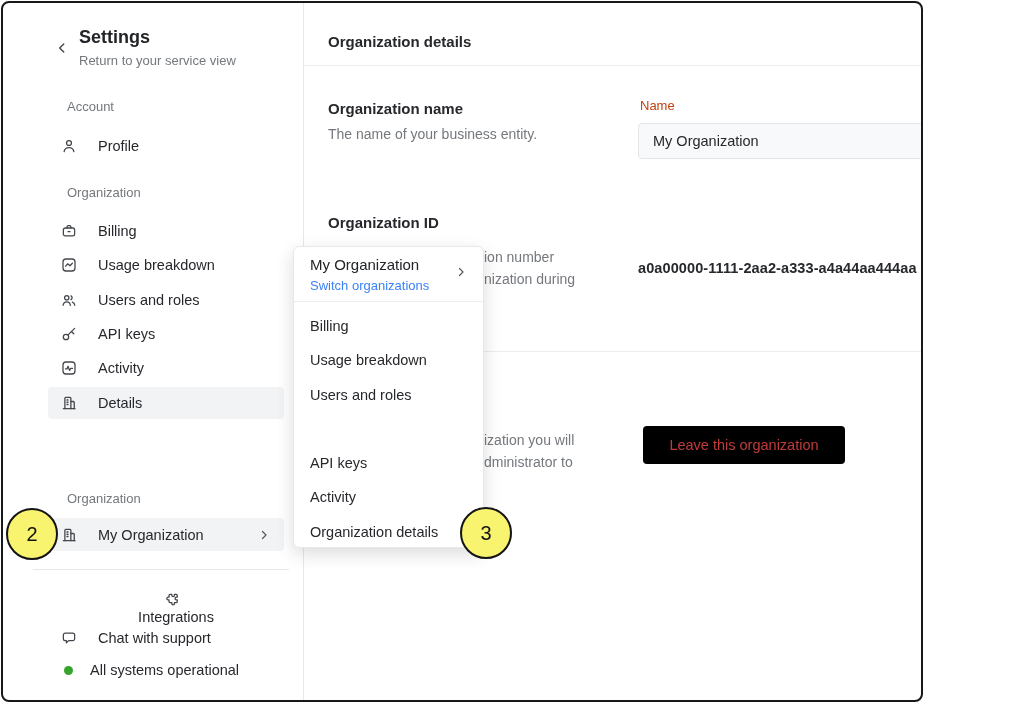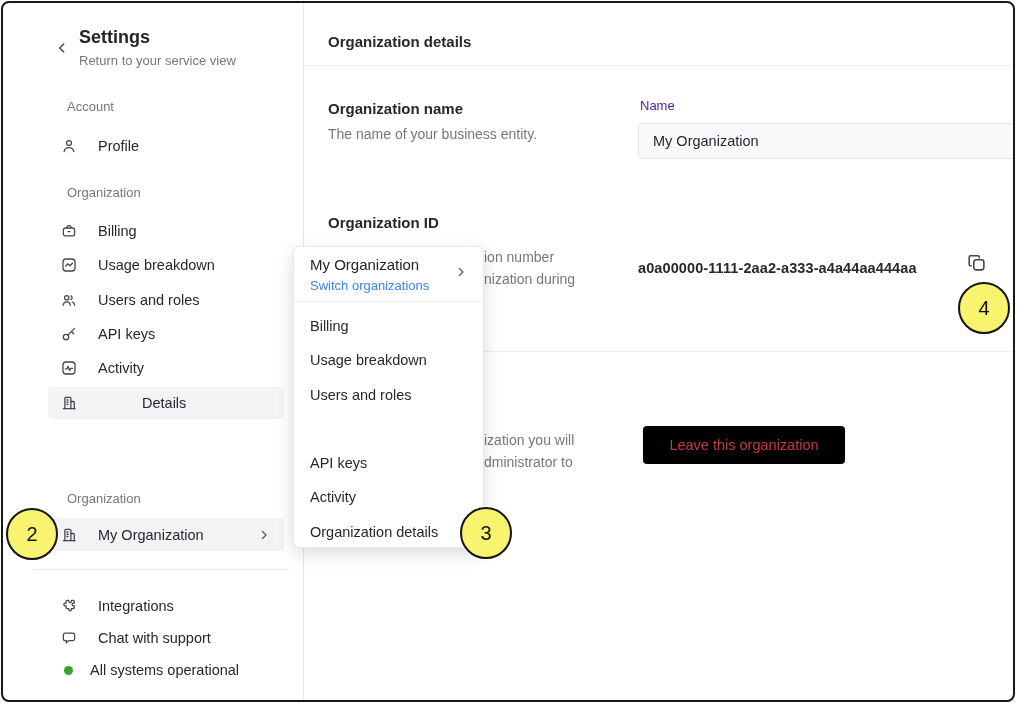--- a/index.html
+++ b/index.html
@@ -5,21 +5,21 @@
   * { margin:0; padding:0; box-sizing:border-box; }
   body {
     font-family: "Liberation Sans", sans-serif;
     background:#ffffff;
     width:1024px; height:703px;
     position:relative;
     color:#26282c;
   }
   .frame {
     position:absolute; left:1px; top:1px;
-    width:1014px; height:701px;
+    width:922px; height:701px;
     border:2px solid #17181a;
     border-radius:8px;
     background:#ffffff;
     overflow:hidden;
   }
   .abs { position:absolute; }
   
   .sidebar-divider { left:300px; top:0; width:1px; height:701px; background:#e6e8ea; }
   .back-chevron { left:52px; top:38px; width:14px; height:14px; color:#43464b; }
   .app-title { left:76px; top:24px; font-size:18px; font-weight:700; color:#222428; }
@@ -33,21 +33,21 @@
   .nav-row .icn { width:18px; height:18px; margin-left:12px; flex:none; display:flex; }
   .nav-row .lbl { margin-left:20px; font-size:14.5px; color:#26282c; white-space:nowrap; }
   .nav-row .chev { margin-left:auto; margin-right:14px; width:12px; height:12px; color:#55585d; flex:none; display:flex;}
   .footer-divider { left:30px; top:566px; width:256px; height:1px; background:#e6e8ea; }
   .status-dot { width:9px; height:9px; border-radius:50%; background:#36a32c; margin-left:16px; flex:none; }
   
   .main-header { left:325px; top:30px; font-size:15px; font-weight:700; }
   .main-header-divider { left:301px; top:62px; width:721px; height:1px; background:#ededef; }
   .sec-title { left:325px; font-size:15px; font-weight:700; }
   .sec-desc { left:325px; font-size:14px; color:#74787d; }
-  .field-label { left:637px; top:95px; font-size:13px; color:#4c1d95; }
+  .field-label { left:637px; top:95px; font-size:13px; color:#c2410c; }
   .text-input {
     left:635px; top:120px; width:389px; height:36px;
     background:#f8f9fa; border:1px solid #e3e5e8; border-radius:4px 0 0 4px;
     font-family:"Liberation Sans", sans-serif;
     font-size:14.5px; color:#26282c; padding:0 14px; outline:none;
   }
   .frag { font-size:14px; color:#74787d; white-space:nowrap; }
   .org-id-value { left:635px; top:257px; font-size:14.5px; font-weight:700; letter-spacing:0.1px; }
   .copy-btn { left:963px; top:249px; width:22px; height:22px; color:#43464b; cursor:pointer; background:none; border:none; padding:0; }
   .sec-divider { left:301px; top:348px; width:721px; height:1px; background:#ededef; }
@@ -155,21 +155,21 @@
   <div class="abs nav-row" style="top:349px;">
     <span class="icn">
       <svg viewBox="0 0 24 24" width="18" height="18" fill="none" stroke="#43464b" stroke-width="1.7" stroke-linecap="round" stroke-linejoin="round">
           <rect x="4" y="4" width="16" height="16" rx="4"></rect>
           <path d="M7.3 13.2h2l1.4-3.4 2.1 5.4 1.4-2.6h2.5"></path>
         </svg>
     </span>
     <span class="lbl">Activity</span>
   </div>
 
-  <div class="abs nav-row selected" style="top:384px;gap:44px;">
+  <div class="abs nav-row selected" style="top:384px;">
     <span class="icn">
       <svg viewBox="0 0 24 24" width="18" height="18" fill="none" stroke="#43464b" stroke-width="1.7" stroke-linecap="round" stroke-linejoin="round">
           <path d="M6.5 19.5V5.8a1.3 1.3 0 0 1 1.3-1.3h5.4a1.3 1.3 0 0 1 1.3 1.3v13.7"></path>
           <path d="M14.5 10h3.2a1.3 1.3 0 0 1 1.3 1.3v8.2"></path>
           <path d="M4.5 19.5h15.5"></path>
           <path d="M9.3 8h1.4M9.3 11h1.4M9.3 14h1.4"></path>
         </svg>
     </span>
     <span class="lbl">Details</span>
   </div>
@@ -188,21 +188,21 @@
     <span class="lbl">My Organization</span>
     <span class="chev">
       <svg viewBox="0 0 24 24" width="12" height="12" fill="none" stroke="currentColor" stroke-width="2.4" stroke-linecap="round" stroke-linejoin="round">
           <path d="M9 5l7 7-7 7"></path>
         </svg>
     </span>
   </div>
 
   <div class="abs footer-divider"></div>
 
-  <div class="abs nav-row" style="top:588px;height:30px;">
+  <div class="abs nav-row" style="top:588px;height:30px;flex-direction:column;">
     <span class="icn">
       <svg viewBox="0 0 24 24" width="18" height="18" fill="none" stroke="#43464b" stroke-width="1.7" stroke-linecap="round" stroke-linejoin="round">
           <path d="M9.5 4.5h2.3v1.2a1.7 1.7 0 0 0 3.4 0V4.5h2.3A1.5 1.5 0 0 1 19 6v2.3h-1.2a1.7 1.7 0 0 0 0 3.4H19V14a1.5 1.5 0 0 1-1.5 1.5h-2.3v1.2a1.7 1.7 0 0 1-3.4 0v-1.2H9.5A1.5 1.5 0 0 1 8 14v-2.3H6.8a1.7 1.7 0 0 1 0-3.4H8V6a1.5 1.5 0 0 1 1.5-1.5z"></path>
         </svg>
     </span>
     <span class="lbl">Integrations</span>
   </div>
 
   <div class="abs nav-row" style="top:652px;height:30px;">
     <span class="status-dot"></span>

